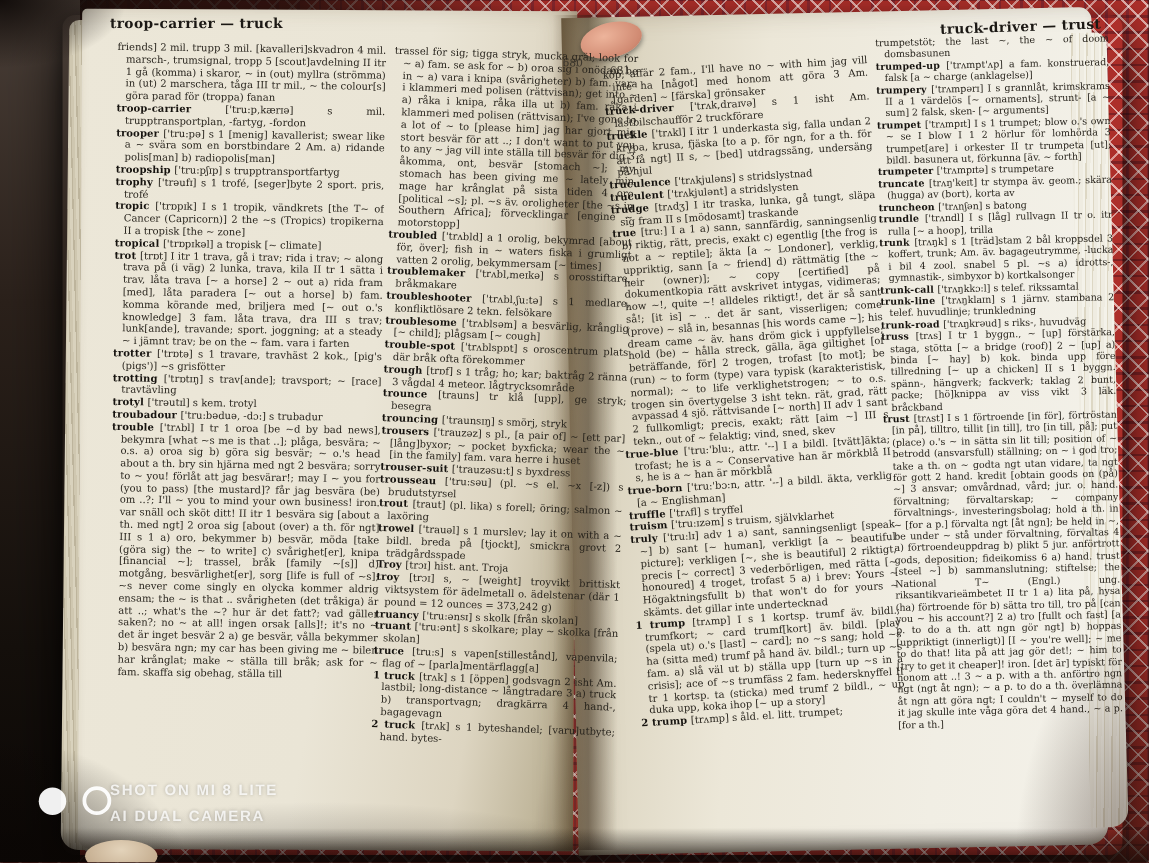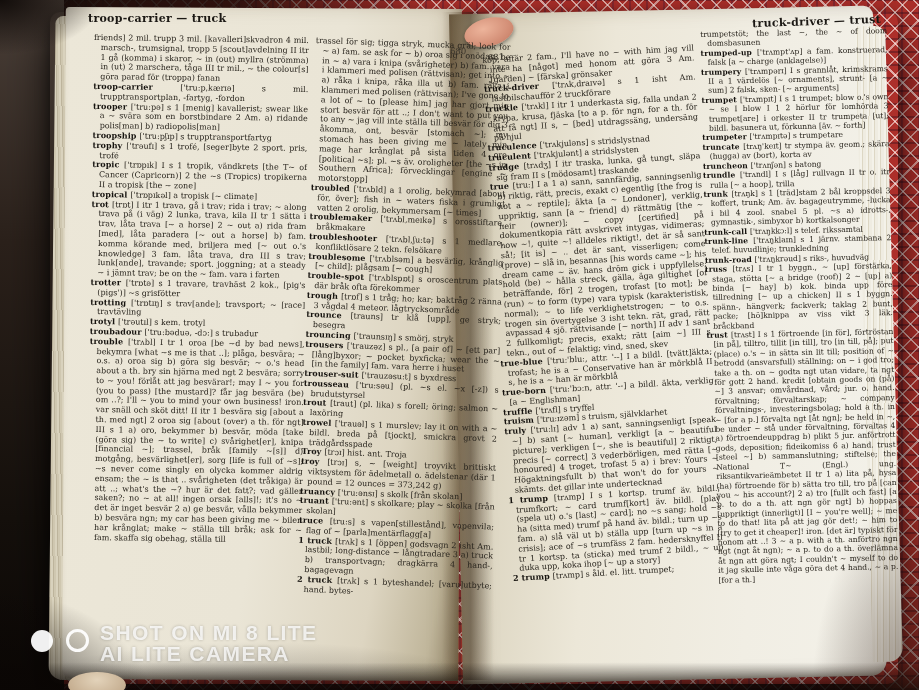--- a/index.html
+++ b/index.html
@@ -63,23 +63,23 @@
     font-size:7.6px;line-height:9.4px;}
 
   
   .vignette{position:absolute;inset:0;pointer-events:none;background:
     radial-gradient(240px 170px at -2% 103%, rgba(10,6,4,.92), rgba(10,6,4,0) 72%),
     radial-gradient(420px 120px at 28% 106%, rgba(10,6,4,.5), rgba(10,6,4,0) 75%),
     radial-gradient(150px 280px at 101% 102%, rgba(35,18,10,.55), rgba(35,18,10,0) 78%),
     radial-gradient(130px 70px at 0% 0%, rgba(15,10,8,.95), rgba(15,10,8,0) 78%),
     linear-gradient(to top, rgba(10,6,4,.75), rgba(10,6,4,0) 4%);}
 
-  .watermark{position:absolute;left:100px;top:622px;color:rgba(255,255,255,.78);
+  .watermark{position:absolute;left:88px;top:622px;color:rgba(255,255,255,.78);
     font-family:"Liberation Sans","DejaVu Sans",sans-serif;font-weight:bold;
-    font-size:21px;letter-spacing:1.4px;line-height:21px;text-shadow:0 0 3px rgba(0,0,0,.25);}
+    font-size:12px;letter-spacing:1.4px;line-height:21px;text-shadow:0 0 3px rgba(0,0,0,.25);}
   .cam-dot{position:absolute;border-radius:50%;}
   .dot-filled{left:31px;top:630px;width:22px;height:22px;background:rgba(255,255,255,.94);}
   .dot-ring{left:66px;top:629px;width:17px;height:17px;border:3.5px solid rgba(255,255,255,.94);background:transparent;}
 </style>
 </head>
 <body>
 
 <div class="canvas">
   <div class="cloth"></div>
   <div class="cloth-topshade"></div>
@@ -167,17 +167,17 @@
       <p class="entry"><b>trunk-road </b>['trʌŋkrəud] s riks-, huvudväg</p>
       <p class="entry"><b>truss </b>[trʌs] I tr 1 byggn., ~ [up] förstärka, staga, stötta [~ a bridge (roof)] 2 ~ [up] a) binda [~ hay] b) kok. binda upp före tillredning [~ up a chicken] II s 1 byggn. spänn-, hängverk; fackverk; taklag 2 bunt, packe; [hö]knippa av viss vikt 3 läk. bråckband</p>
       <p class="entry"><b>trust </b>[trʌst] I s 1 förtroende [in för], förtröstan [in på], tilltro, tillit [in till], tro [in till, på]; put (place) o.'s ~ in sätta sin lit till; position of ~ betrodd (ansvarsfull) ställning; on ~ i god tro; take a th. on ~ godta ngt utan vidare, ta ngt för gott 2 hand. kredit [obtain goods on (på) ~] 3 ansvar; omvårdnad, vård; jur. o. hand. förvaltning; förvaltarskap; ~ company förvaltnings-, investeringsbolag; hold a th. in ~ [for a p.] förvalta ngt [åt ngn]; be held in ~, be under ~ stå under förvaltning, förvaltas 4 a) förtroendeuppdrag b) plikt 5 jur. anförtrott gods, deposition; fideikomiss 6 a) hand. trust [steel ~] b) sammanslutning; stiftelse; the National T~ (Engl.) ung. riksantikvarieämbetet II tr 1 a) lita på, hysa (ha) förtroende för b) sätta tro till, tro på [can you ~ his account?] 2 a) tro [fullt och fast] [a p. to do a th. att ngn gör ngt] b) hoppas [uppriktigt (innerligt)] [I ~ you're well]; ~ me to do that! lita på att jag gör det!; ~ him to [try to get it cheaper]! iron. [det är] typiskt för honom att ..! 3 ~ a p. with a th. anförtro ngn ngt (ngt åt ngn); ~ a p. to do a th. överlämna åt ngn att göra ngt; I couldn't ~ myself to do it jag skulle inte våga göra det 4 hand., ~ a p. [for a th.]</p>
     </div>
 
   <div class="vignette"></div>
   <div class="finger-bottom"></div>
 
   <div class="watermark">
     <div>SHOT ON MI 8 LITE</div>
-    <div>AI LITE CAMERA</div>
+    <div>AI DUAL CAMERA</div>
   </div>
   <div class="cam-dot dot-filled"></div>
   <div class="cam-dot dot-ring"></div>
 </div>
 
 </body></html>

